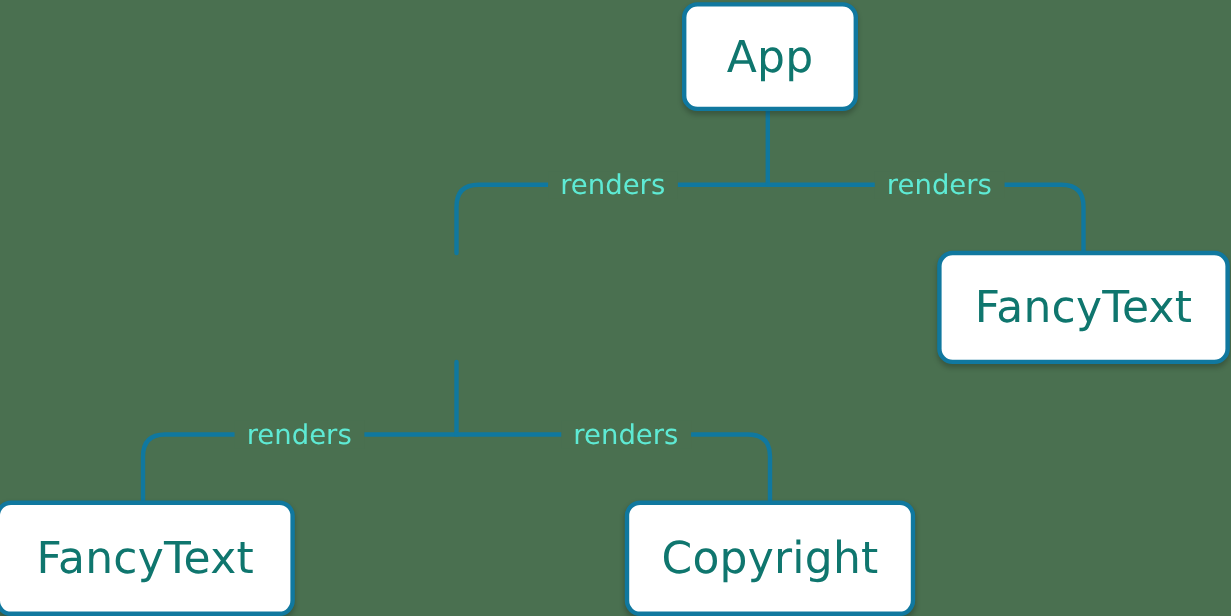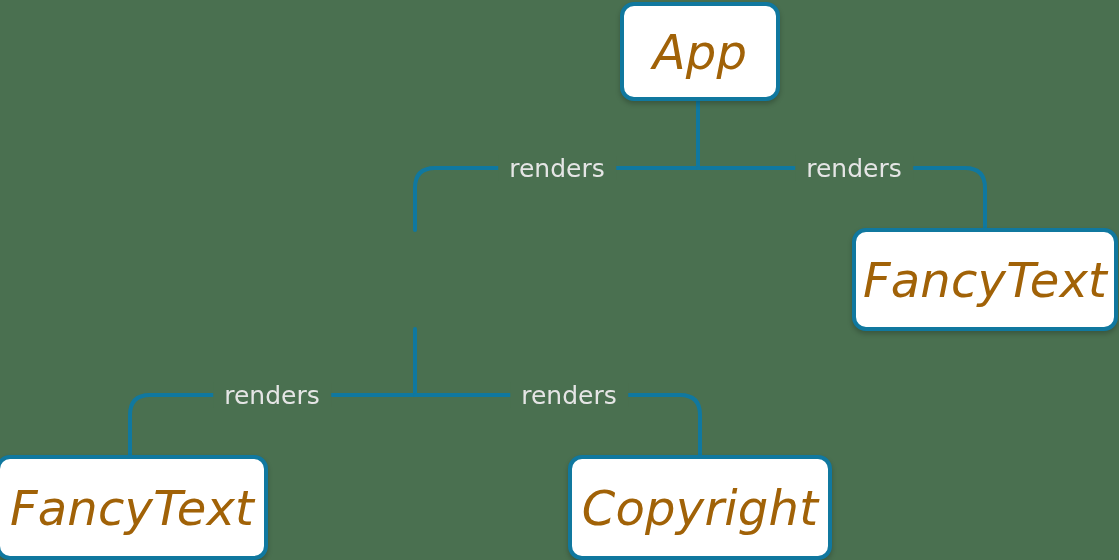--- a/index.html
+++ b/index.html
@@ -29,31 +29,30 @@
     background: #ffffff;
     border: 4px solid #10789f;
     border-radius: 14px;
     display: flex;
     align-items: center;
     justify-content: center;
     box-shadow: 0 3px 5px rgba(0,0,0,0.22);
     z-index: 2;
   }
   .node-label {
-    color: #a16207;
-    font-size: 48px;
+    color: #0f766e;
+    font-size: 40px;
     line-height: 1;
     letter-spacing: 0.2px;
     white-space: nowrap;
     font-weight: 400;
-    font-style: italic;
   }
   .edge-label {
     position: absolute;
-    color: #e5e5e5;
+    color: #5eead4;
     font-size: 25px;
     line-height: 1;
     font-weight: 500;
     white-space: nowrap;
     transform: translate(-50%, -50%);
     background: #4a7050;
     padding: 0 11px;
     z-index: 3;
   }
 

